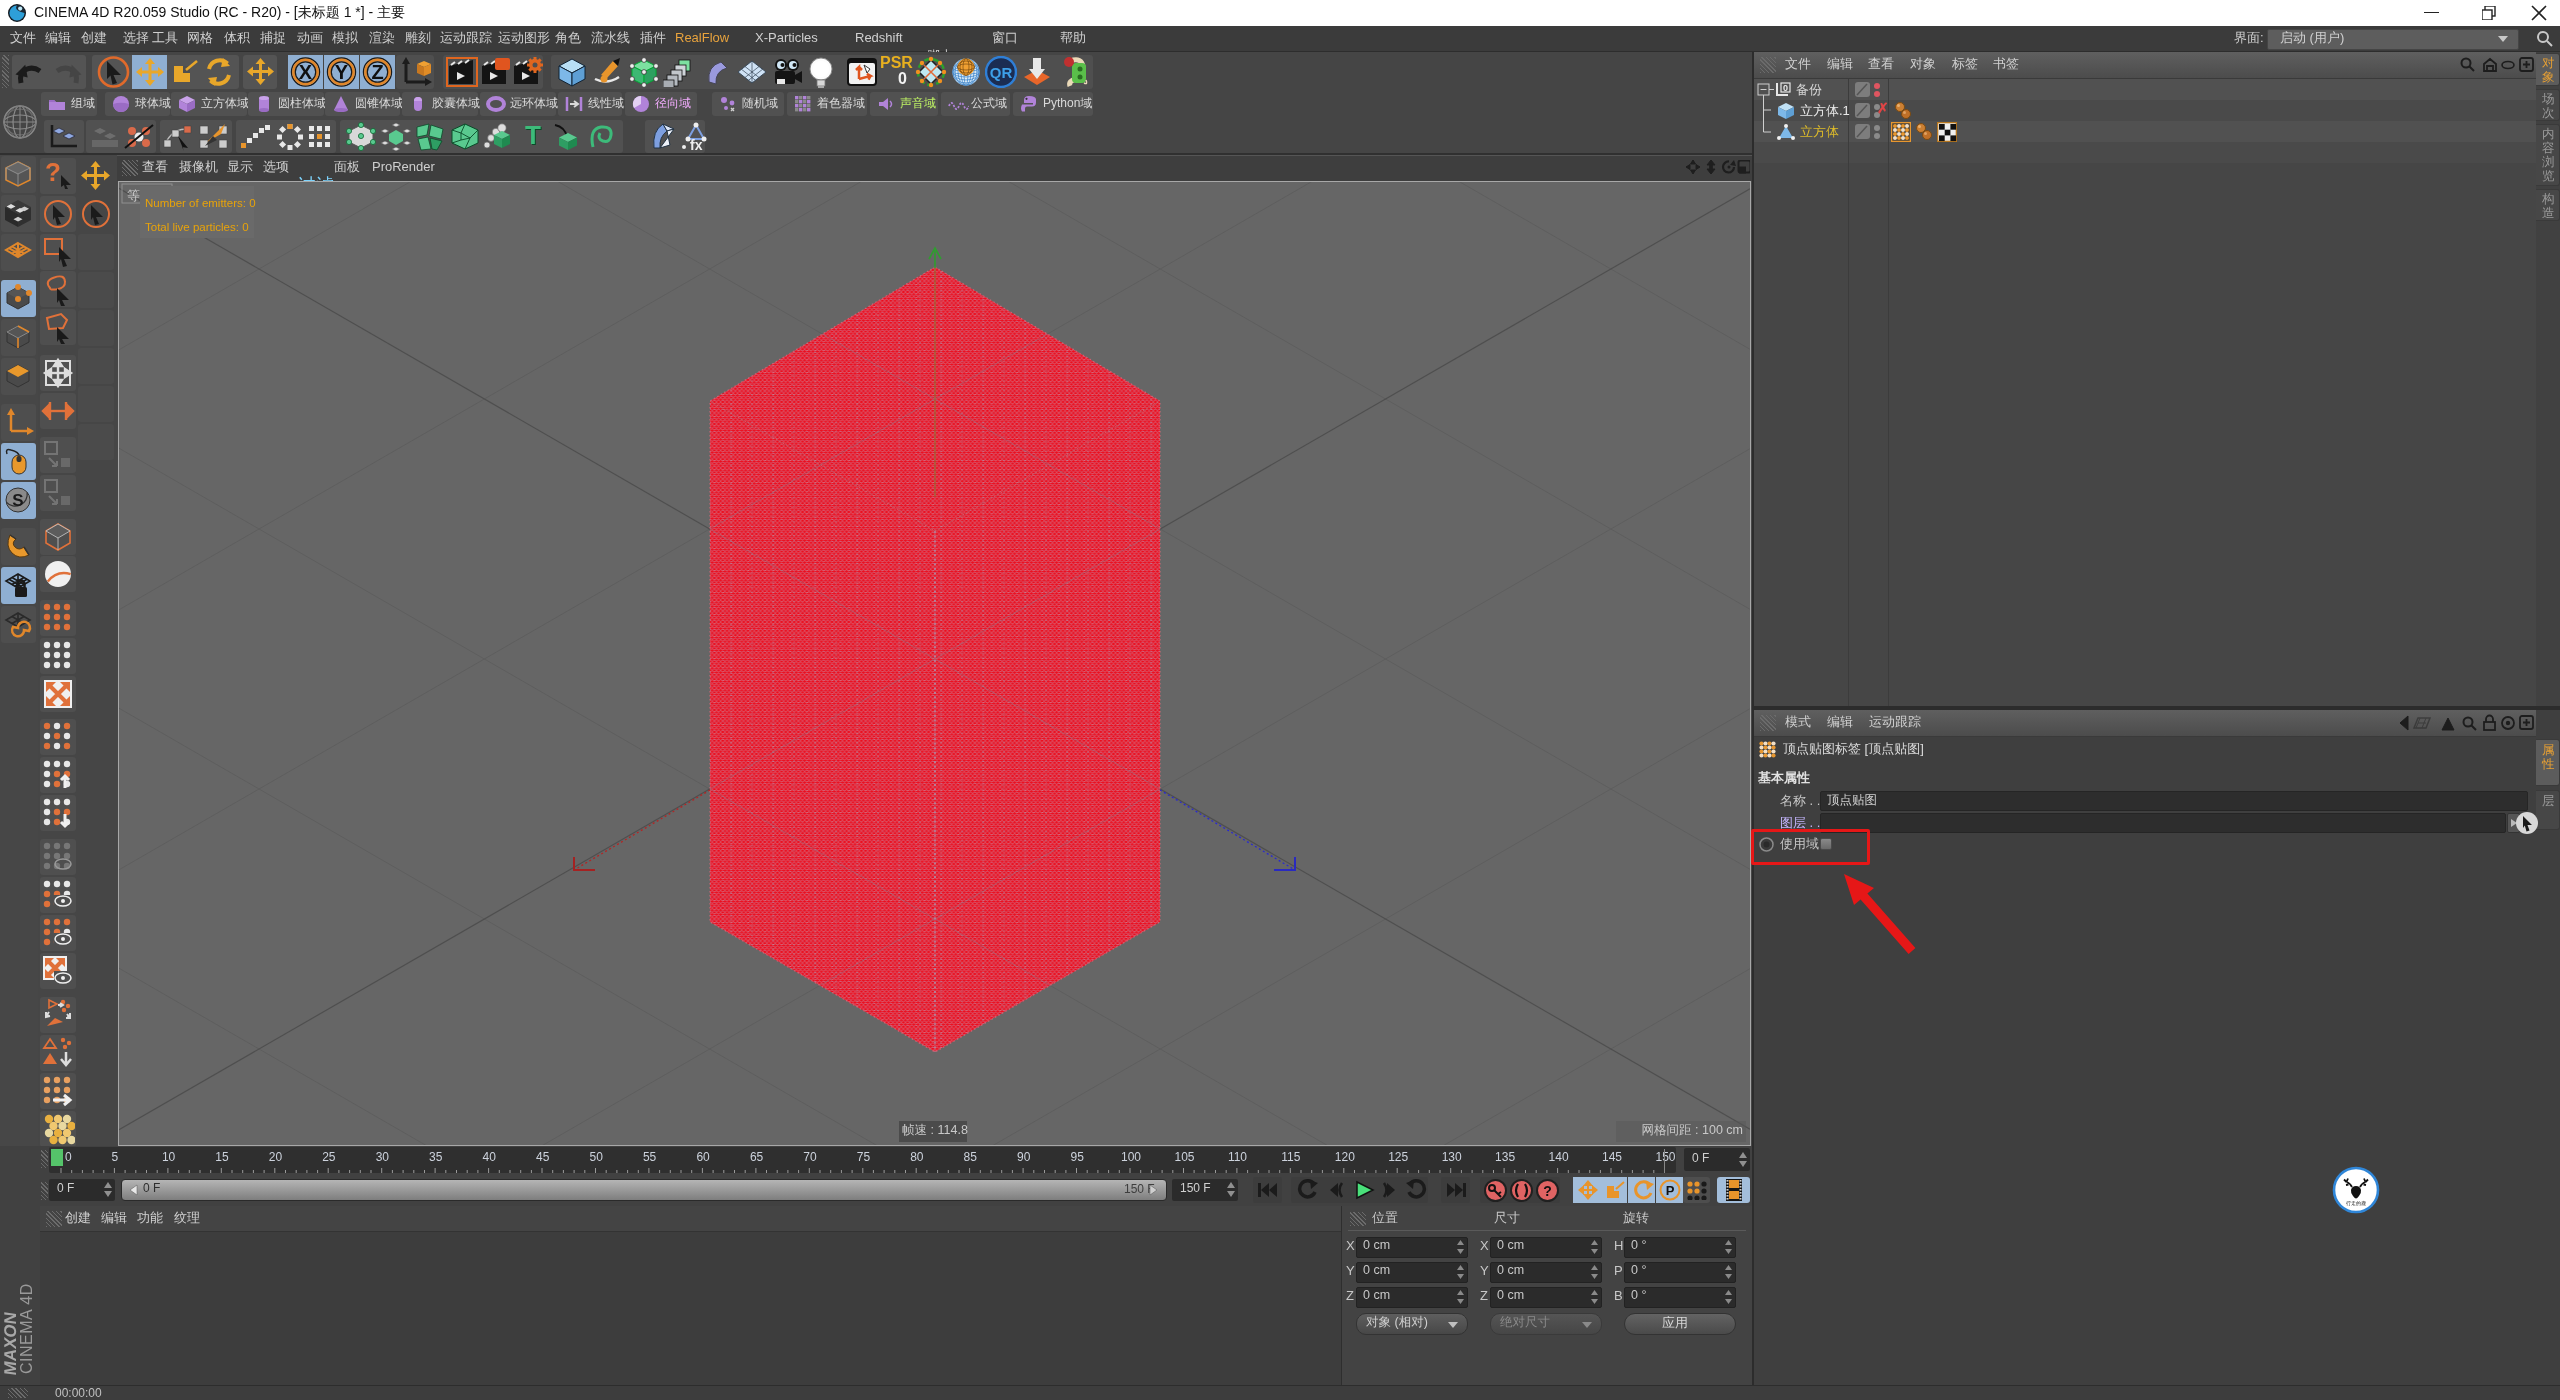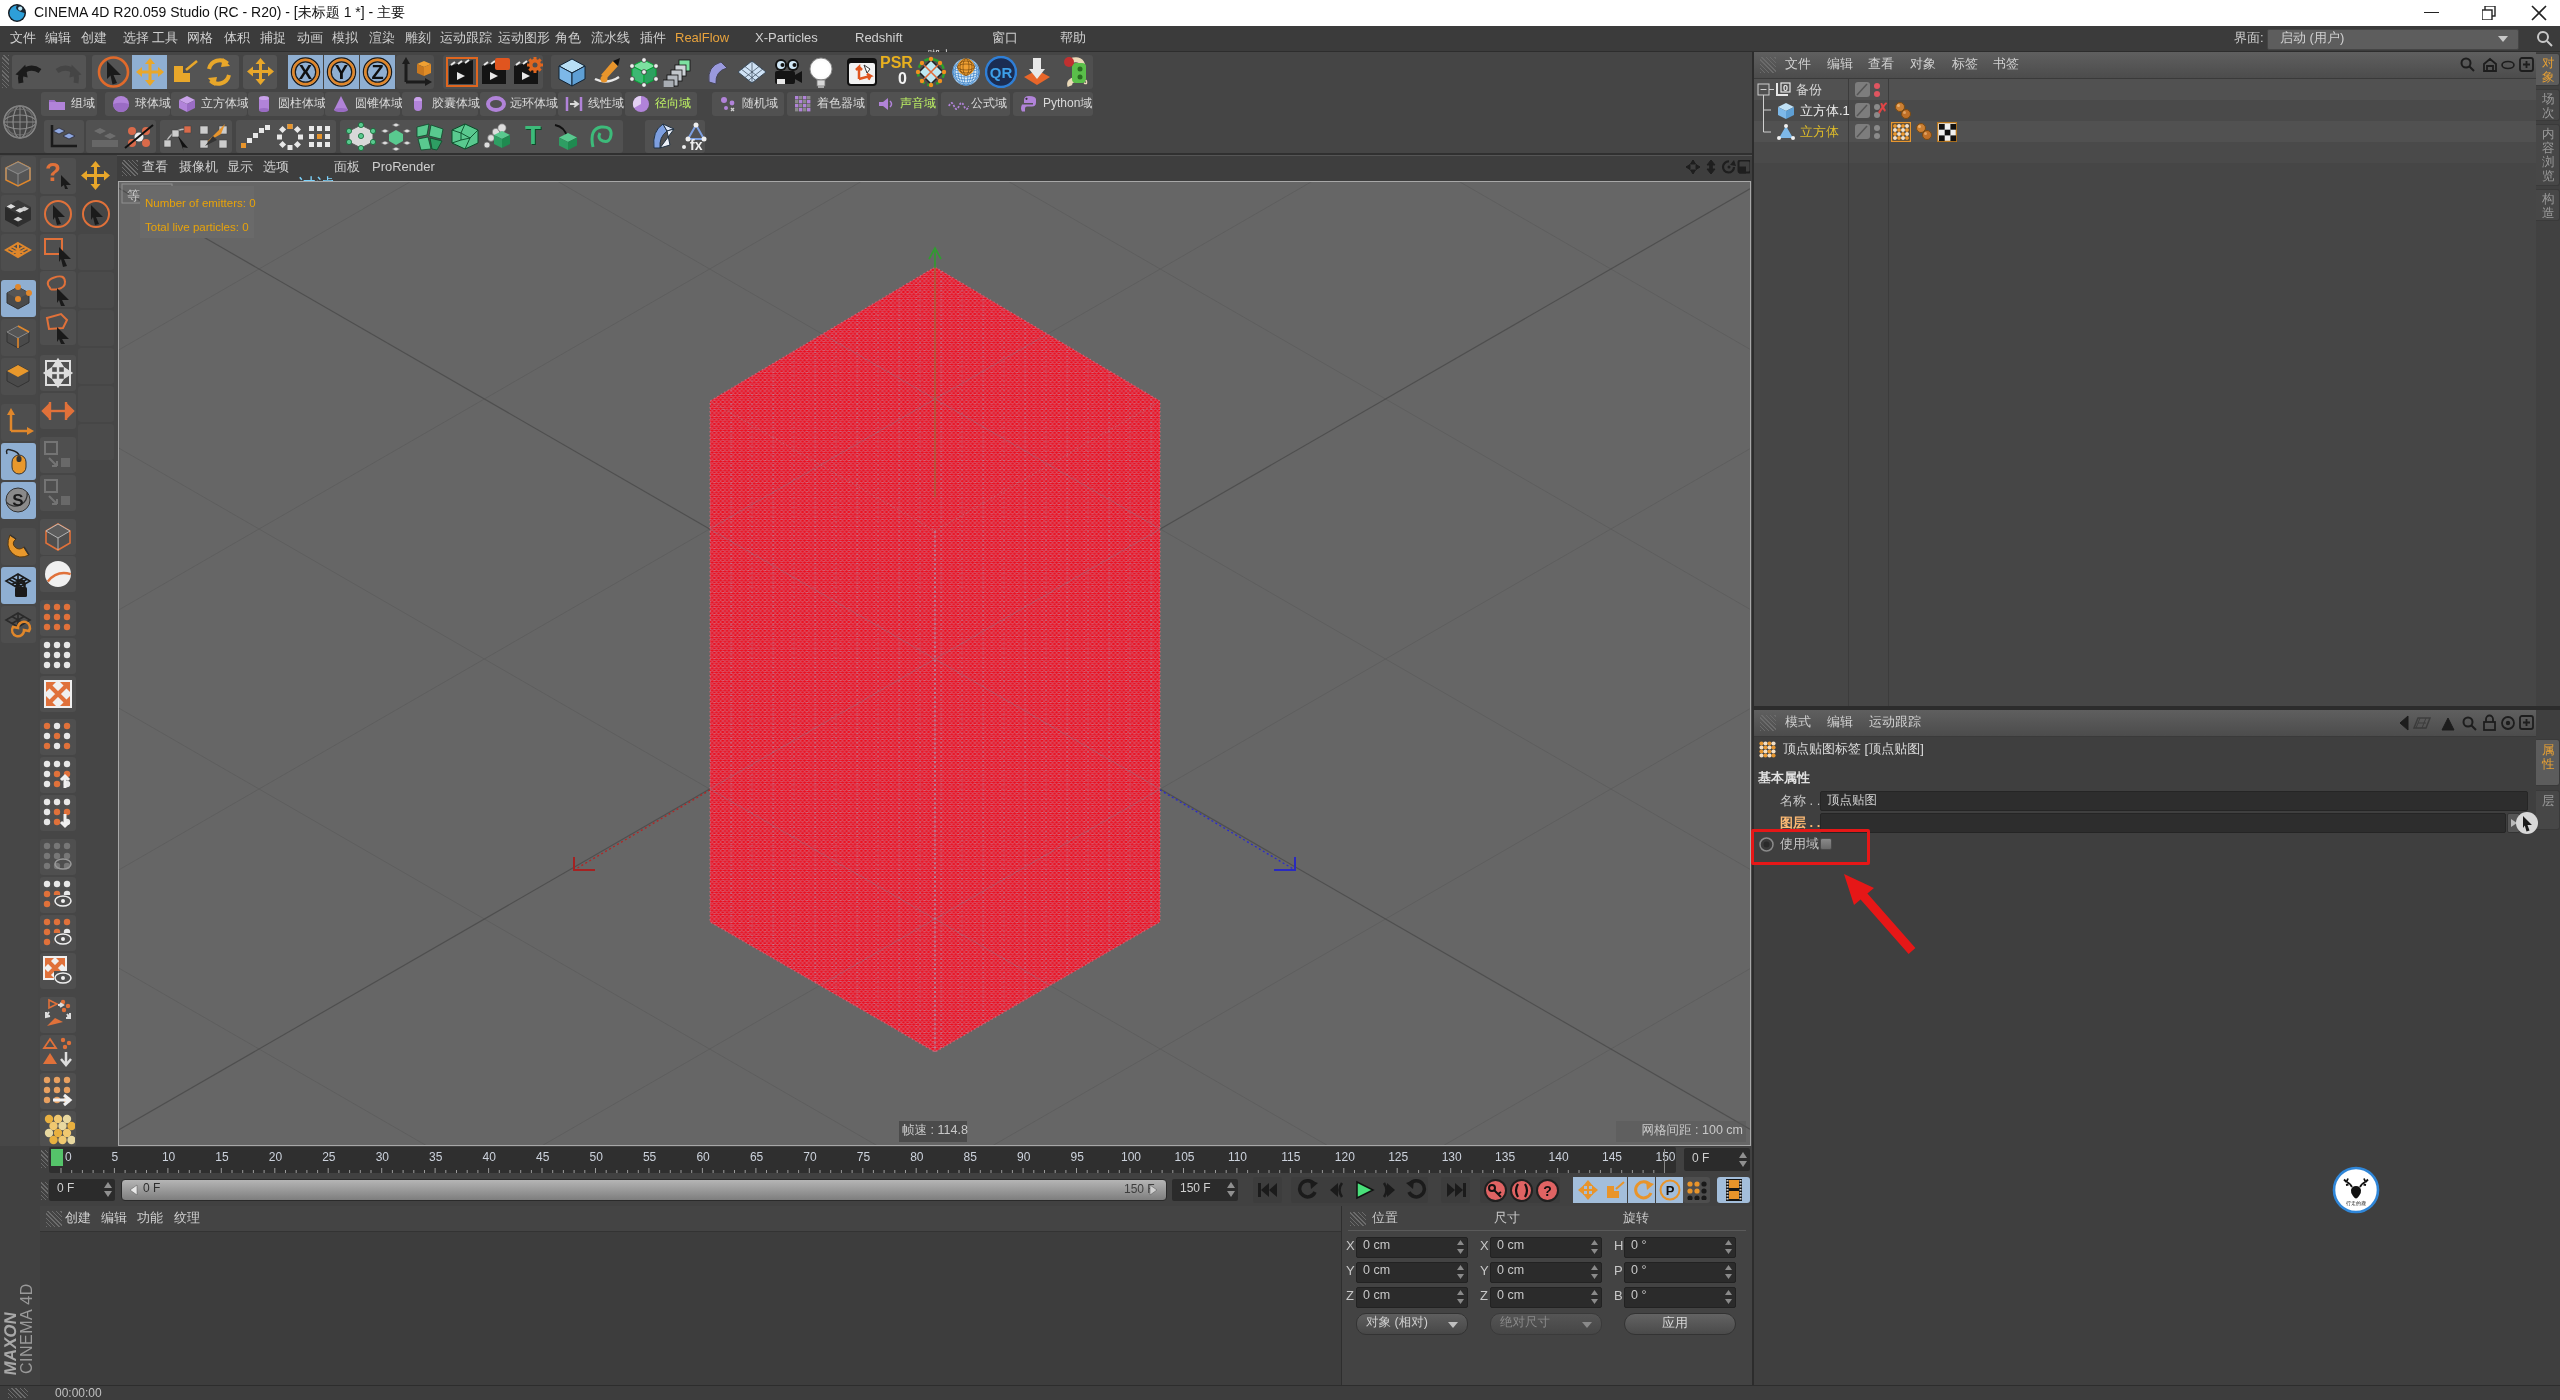--- a/index.html
+++ b/index.html
@@ -388,21 +388,21 @@
       <line x1="17" y1="3" x2="17" y2="17"></line>
     </g>
     <path d="M6 10 L13 10 M10 7 L14 10 L10 13" stroke="#d8d8d8" stroke-width="2" fill="none"></path>
   </svg>
 <div class="txt" style="left:588px;top:97px;font-size:12px;color:#dadada;">线性域</div>
 <div class="a" style="left:625px;top:92px;width:72px;height:24px;background:#515151;border-radius:3px;"></div>
 <svg class="a" style="left:631px;top:94px;" width="20" height="20">
     <circle cx="10" cy="10" r="8" fill="#b183d9"></circle>
     <path d="M10 10 L10 2 A8 8 0 0 0 3 14 Z" fill="#e2d0f2"></path>
   </svg>
-<div class="txt" style="left:655px;top:97px;font-size:12px;color:#bef264;">径向域</div>
+<div class="txt" style="left:655px;top:97px;font-size:12px;color:#f0abfc;">径向域</div>
 <div class="a" style="left:712px;top:92px;width:72px;height:24px;background:#515151;border-radius:3px;"></div>
 <svg class="a" style="left:718px;top:94px;" width="20" height="20">
     <circle cx="6" cy="6" r="3" fill="#b183d9"></circle>
     <circle cx="14" cy="9" r="2.4" fill="#b183d9"></circle>
     <circle cx="8" cy="14" r="2" fill="#b183d9"></circle>
     <path d="M13 14 l3 3 M16 14 l-3 3" stroke="#d0d0d0" stroke-width="1.4"></path>
   </svg>
 <div class="txt" style="left:742px;top:97px;font-size:12px;color:#dadada;">随机域</div>
 <div class="a" style="left:787px;top:92px;width:80px;height:24px;background:#515151;border-radius:3px;"></div>
 <svg class="a" style="left:793px;top:94px;" width="20" height="20">
@@ -1694,21 +1694,21 @@
     <circle cx="3.5" cy="15.5" r="2.1" fill="#f2e0c8"></circle>
     <circle cx="7.5" cy="15.5" r="2.1" fill="#e8972f"></circle>
     <circle cx="11.5" cy="15.5" r="2.1" fill="#f2e0c8"></circle>
     <circle cx="15.5" cy="15.5" r="2.1" fill="#e8972f"></circle>
   </svg>
 <div class="txt" style="left:1783px;top:742px;font-size:13px;color:#dcdcdc;">顶点贴图标签 [顶点贴图]</div>
 <div class="txt" style="left:1758px;top:771px;font-size:13px;font-weight:bold;color:#e2e2e2;">基本属性</div>
 <div class="txt" style="left:1780px;top:794px;font-size:13px;color:#c8c8c8;">名称 . .</div>
 <div class="a" style="left:1820px;top:791px;width:708px;height:20px;background:#2d2d2d;border-radius:2px;border:1px solid #252525;"></div>
 <div class="txt" style="left:1827px;top:794px;font-size:12.5px;color:#cfcfcf;">顶点贴图</div>
-<div class="txt" style="left:1780px;top:816px;font-size:13px;color:#fdba74;font-weight:bold;">图层 . .</div>
+<div class="txt" style="left:1780px;top:816px;font-size:13px;color:#c4b5fd;">图层 . .</div>
 <div class="a" style="left:1820px;top:813px;width:686px;height:20px;background:#2d2d2d;border-radius:2px;border:1px solid #252525;"></div>
 <div class="a" style="left:2507px;top:813px;width:13px;height:20px;background:#555;border-radius:2px;border:1px solid #333;"></div>
 <svg class="a" style="left:2510px;top:819px;" width="8" height="9">
     <path d="M1 0 L7 4 L1 8 Z" fill="#bbb"></path>
   </svg>
 <svg class="a" style="left:2515px;top:811px;" width="24" height="24">
     <circle cx="12" cy="12" r="11" fill="#d8d8d8"></circle>
     <path d="M8 5 L17 14 L12.5 14 L14.5 19.5 L11.5 20.5 L9.8 14.6 L8 17 Z" fill="#1a1a1a"></path>
   </svg>
 <svg class="a" style="left:1759px;top:837px;" width="15" height="15">

